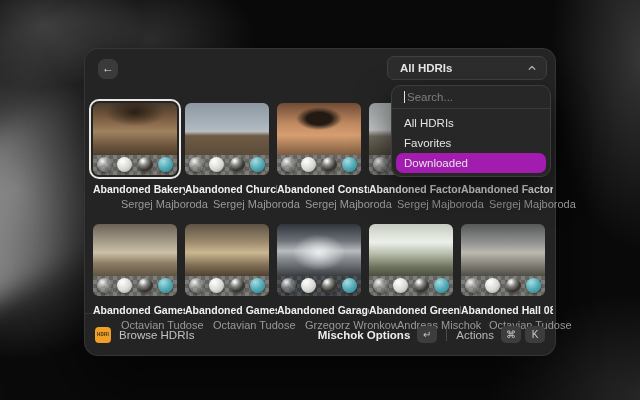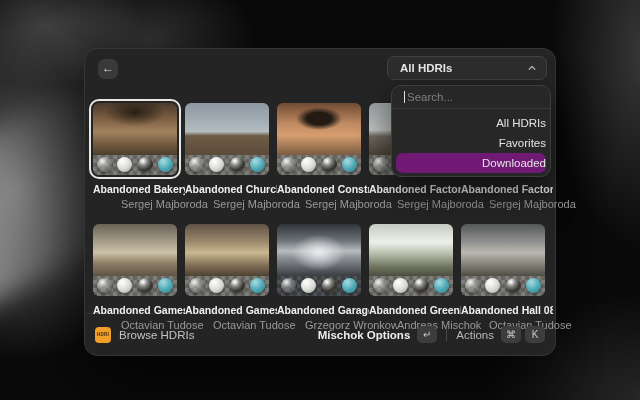--- a/index.html
+++ b/index.html
@@ -80,31 +80,31 @@
   .t10 .pano{ background:linear-gradient(180deg,#57595a 0%,#909190 35%,#bbb8b0 55%,#7f7c73 80%,#4f4d47 100%); }
   .name {
     margin-top:8px; width:92px; font-size:10.5px; font-weight:700; color:#f0f0f0;
     white-space:nowrap; overflow:hidden;
   }
   .author { margin-top:3px; width:92px; font-size:11px; color:#999999; white-space:nowrap; overflow:hidden;margin-left:28px; }
   
   .panel {
     position:absolute; left:306px; top:36px; width:160px; height:92px; z-index:10;
     background:#272727; border:1px solid #3d3d3d; border-radius:10px;
-    box-shadow:0 14px 34px rgba(0,0,0,.6); overflow:hidden;text-align:right;
+    box-shadow:0 14px 34px rgba(0,0,0,.6); overflow:hidden;
   }
   .panel-search { height:23px; display:flex; align-items:center; padding-left:12px; border-bottom:1px solid #383838; }
   .caret { width:1px; height:12px; background:#e0e0e0; margin-right:2px; }
   .panel-search .ph { font-size:11.5px; color:#7f7f7f; }
   .opts { padding:4px; }
   .opt {
     height:20px; line-height:20px; padding-left:8px; font-size:11.5px; color:#e4e4e4;
     border-radius:7px; cursor:pointer;
   }
-  .opt.active { background:#701a75; }
+  .opt.active { background:#a21caf; }
   
   .footer {
     position:absolute; left:0; right:0; bottom:0; height:42px;
     border-top:1px solid rgba(255,255,255,.07);
     display:flex; align-items:center; padding:0 10px; border-radius:0 0 14px 14px;
   }
   .hdri-badge {
     width:16px; height:16px; border-radius:4px; background:#f0a028;
     color:#3a2a08; font-size:4.5px; font-weight:700; display:flex; align-items:center; justify-content:center;
     letter-spacing:.3px;

